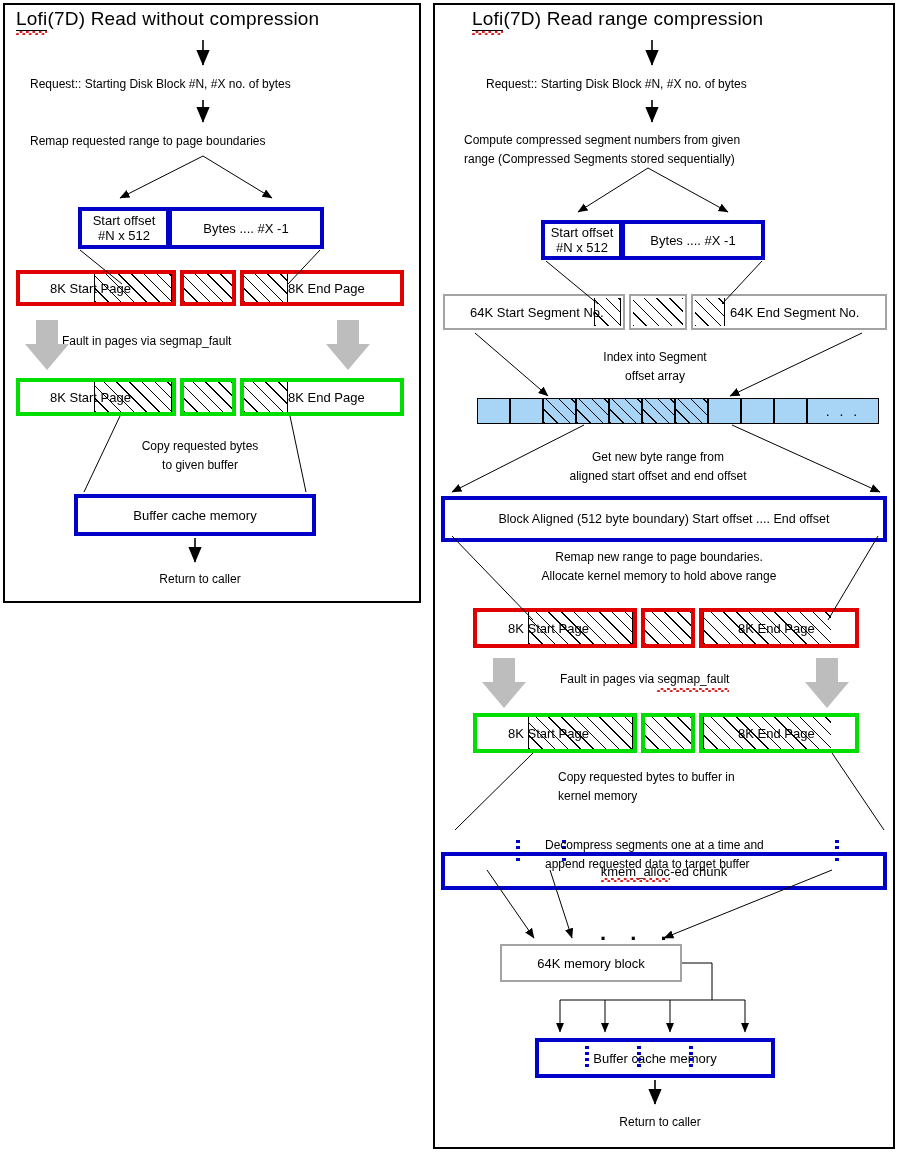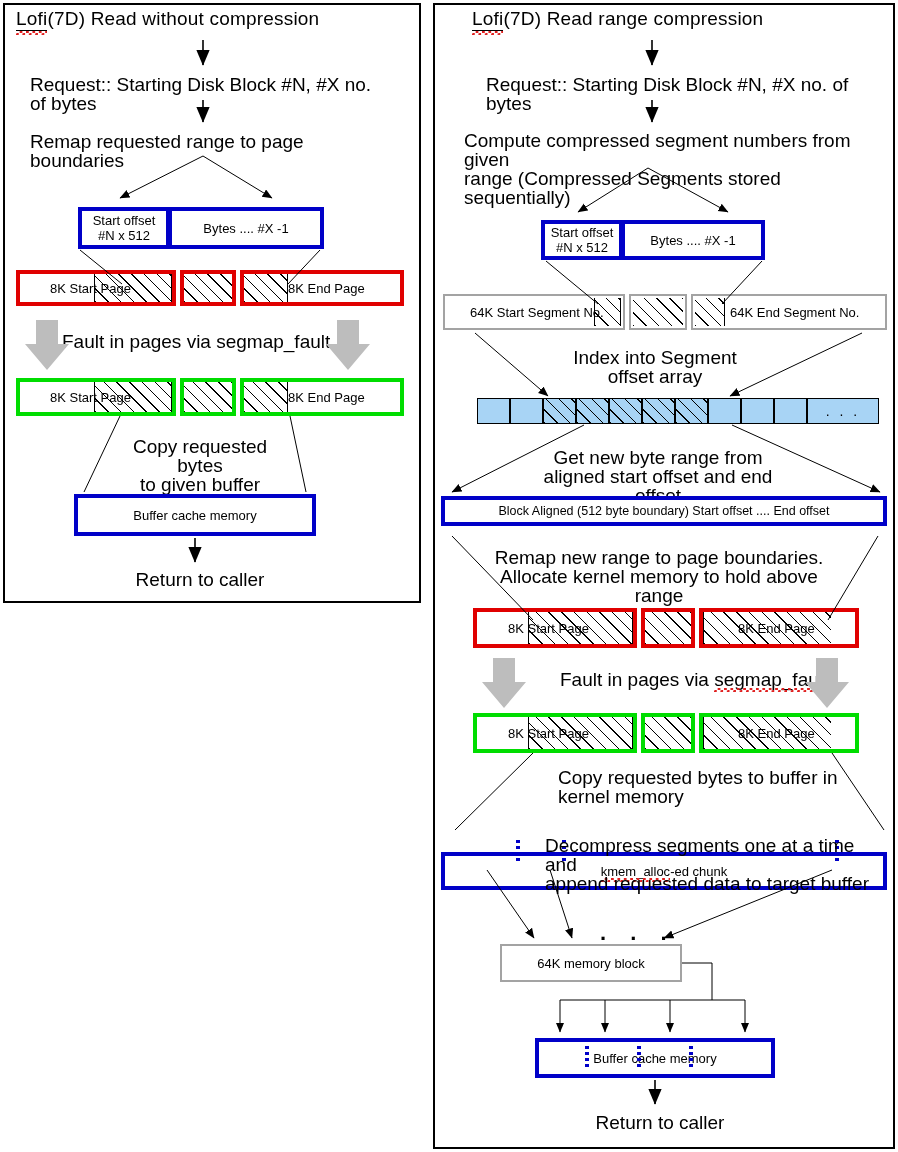--- a/index.html
+++ b/index.html
@@ -16,21 +16,21 @@
       radial-gradient(circle at 1.6px 3.2px, #e02020 1.3px, transparent 1.4px),
       radial-gradient(circle at 4.8px 0.9px, #e02020 1.3px, transparent 1.4px);
     background-size:6.4px 4px;background-repeat:repeat-x;}
   .sq{position:relative;display:inline-block;}
   .sq:after{content:"";position:absolute;left:0;right:0;bottom:-3px;height:4px;
     background-image:
       radial-gradient(circle at 1.6px 3.2px, #e02020 1.3px, transparent 1.4px),
       radial-gradient(circle at 4.8px 0.9px, #e02020 1.3px, transparent 1.4px);
     background-size:6.4px 4px;background-repeat:repeat-x;}
 
-  .txt{position:absolute;font-size:19px;line-height:19px;white-space:pre-line;}
+  .txt{position:absolute;font-size:12px;line-height:19px;white-space:pre-line;}
   .ctr{text-align:center;}
 
   
   .box{position:absolute;box-sizing:border-box;background:#fff;display:flex;
        align-items:center;justify-content:center;font-size:13px;text-align:center;}
   .bblue{border:4px solid #0000c8;}
   .bred{border:4px solid #e00000;}
   .bgreen{border:4px solid #00dd00;}
   .bmag{border:2px solid #a3a3a3;}
 
@@ -142,21 +142,21 @@
     <div class="arrcell" style="left: 741px; top: 398px; width: 33px; height: 26px;"></div>
     <div class="arrcell" style="left: 774px; top: 398px; width: 33px; height: 26px;"></div>
     <div class="arrcell" style="left: 807px; top: 398px; width: 72px; height: 26px; display: flex; align-items: center; justify-content: center; font-size: 14px; letter-spacing: 3px;">
       <span>. . .</span>
     </div>
   </div>
 
 <div class="txt ctr" style="left:538px;top:448px;width:240px;">Get new byte range from
 aligned start offset and end offset</div>
 
-<div class="box bblue" style="left:441px;top:496px;width:446px;height:30px;">
+<div class="box bblue" style="left:441px;top:496px;width:446px;height:46px;">
     <span style="font-size:12.5px;">Block Aligned (512 byte boundary) Start offset    ....       End offset</span>
   </div>
 
 <div class="txt ctr" style="left:494px;top:548px;width:330px;">Remap new range to page boundaries.
 Allocate kernel memory to hold above range</div>
 
 <div class="box bred" style="left:473px;top:608px;width:164px;height:40px;"></div>
 <div class="hatch" style="left:528px;top:612px;width:105px;height:32px;"></div>
 <div class="lbl" style="left:508px;top:621px;">8K Start Page</div>
 <div class="box bred" style="left:641px;top:608px;width:54px;height:40px;"></div>

